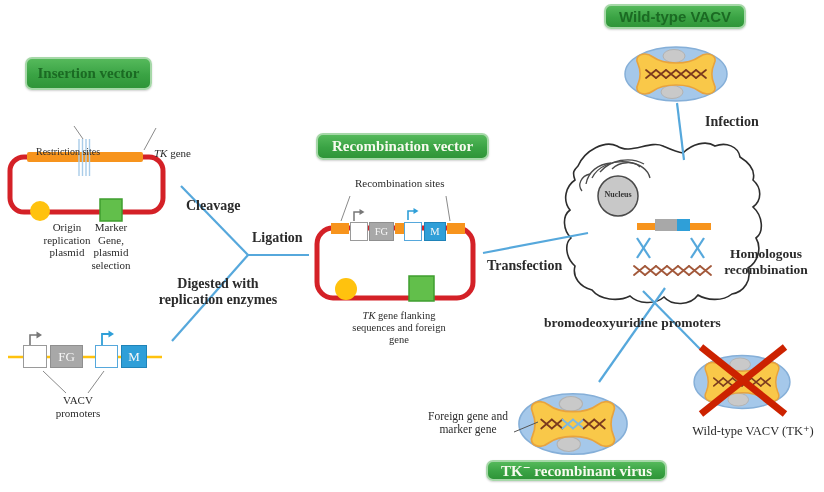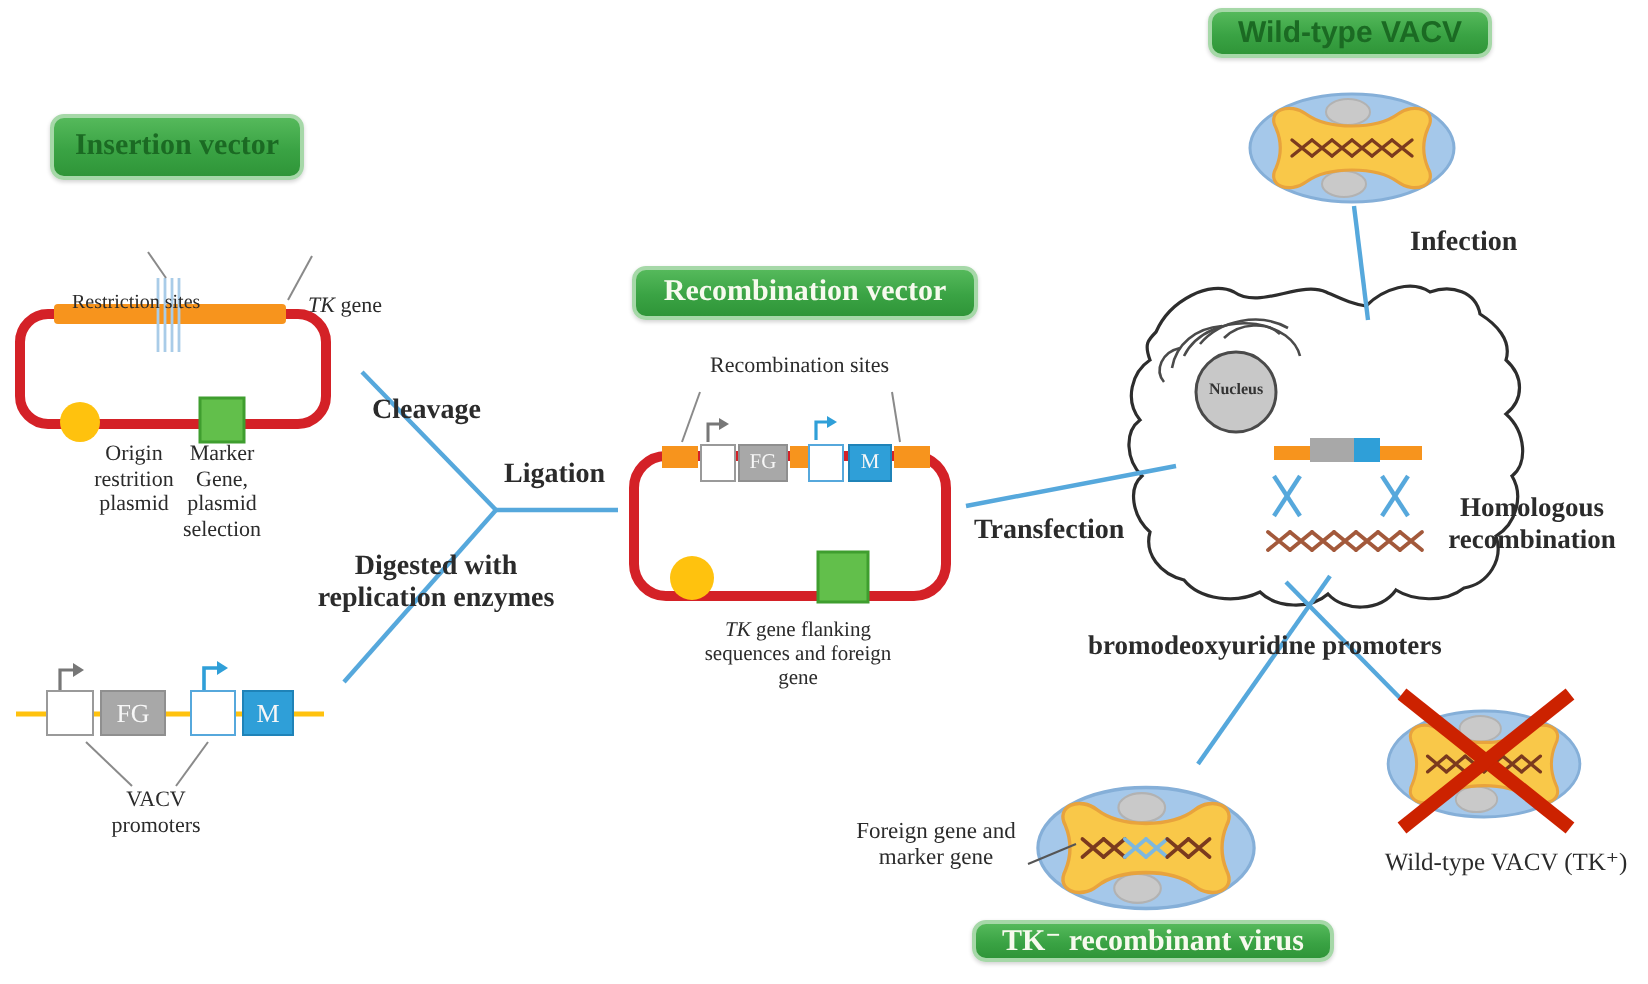--- a/index.html
+++ b/index.html
@@ -197,21 +197,21 @@
   </div>
 
   <div class="lbl" style="left:36px;top:109px;font-size:10px;margin-top:37px;">
     <span>Restriction sites</span>
   </div>
   <div class="lbl" style="left:154px;top:111px;font-size:11px;margin-top:36px;">
     <span class="it">TK</span><span> gene</span>
   </div>
   <div class="lbl center" style="left:24px;top:221px;width:86px;font-size:11px;">
     <div>Origin</div>
-    <div>restrition</div>
+    <div>replication</div>
     <div>plasmid</div>
   </div>
   <div class="lbl center" style="left:74px;top:221px;width:74px;font-size:11px;">
     <div>Marker</div>
     <div>Gene,</div>
     <div>plasmid</div>
     <div>selection</div>
   </div>
 
   <div class="lbl bold" style="left:186px;top:198px;font-size:14px;">

